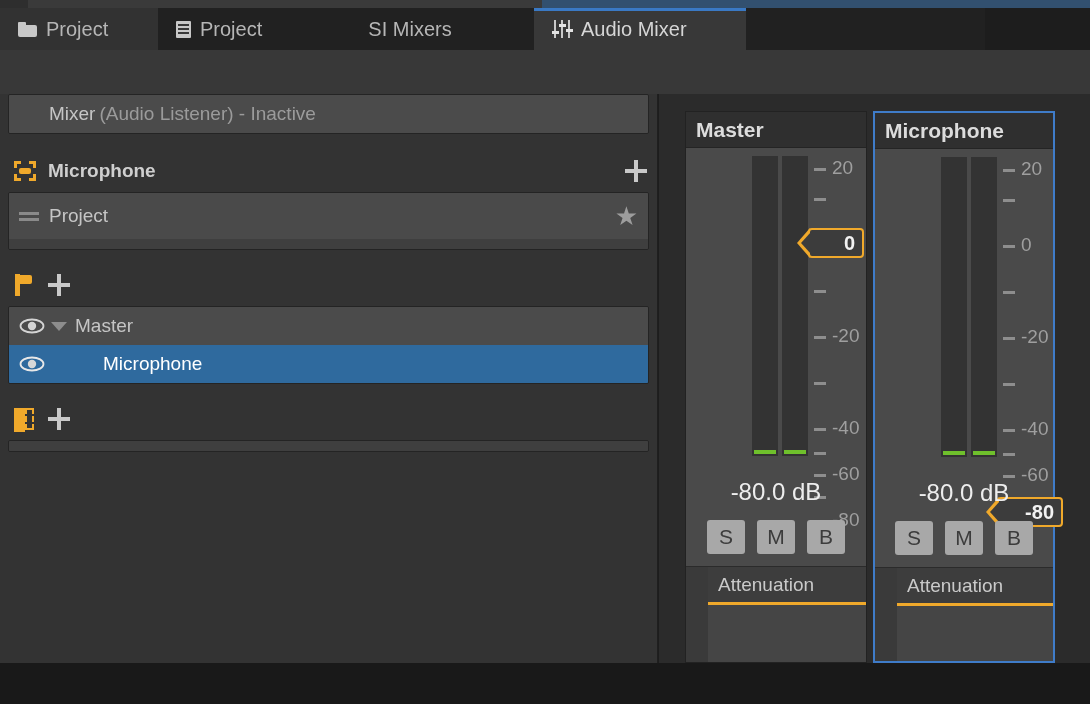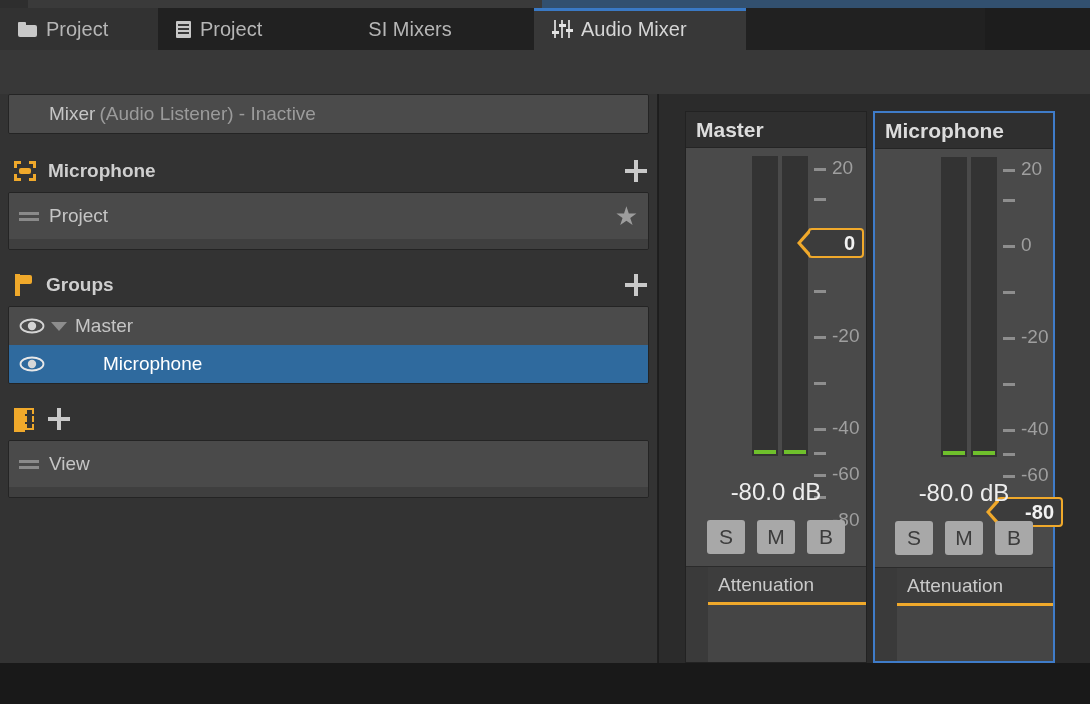--- a/index.html
+++ b/index.html
@@ -284,21 +284,20 @@
       <div class="row snapshot-row">
         <span class="eq-handle"></span>
         <span>Project</span>
         <span class="star">★</span>
       </div>
       <div class="rowpad"></div>
     </div>
 
     <div class="section-header" style="margin-top:14px;">
       <span class="hdr-ico hi-group"></span>
-      <span class="hdr-title">Groups</span>
       <span class="plus"></span>
     </div>
     <div class="listbox">
       <div class="row group-row">
         <span class="eye">
           <svg width="26" height="16" viewBox="0 0 26 16">
             <ellipse cx="13" cy="8" rx="11.5" ry="6.5" fill="none" stroke="#d4d4d4" stroke-width="1.8"></ellipse>
             <circle cx="13" cy="8" r="4.2" fill="#d4d4d4"></circle>
           </svg>
         </span>
@@ -315,24 +314,20 @@
         <span class="caret-spacer"></span>
         <span style="margin-left:28px;">Microphone</span>
       </div>
     </div>
 
     <div class="section-header" style="margin-top:14px;">
       <span class="hdr-ico hi-view"></span>
       <span class="plus"></span>
     </div>
     <div class="listbox">
-      <div class="row view-row">
-        <span class="eq-handle"></span>
-        <span>View</span>
-      </div>
       <div class="rowpad"></div>
     </div>
   </div>
 
   <div class="strips-region">
 
     <div class="strip" style="left:26px;">
       <div class="strip-title">Master</div>
       <div class="strip-body">
 

